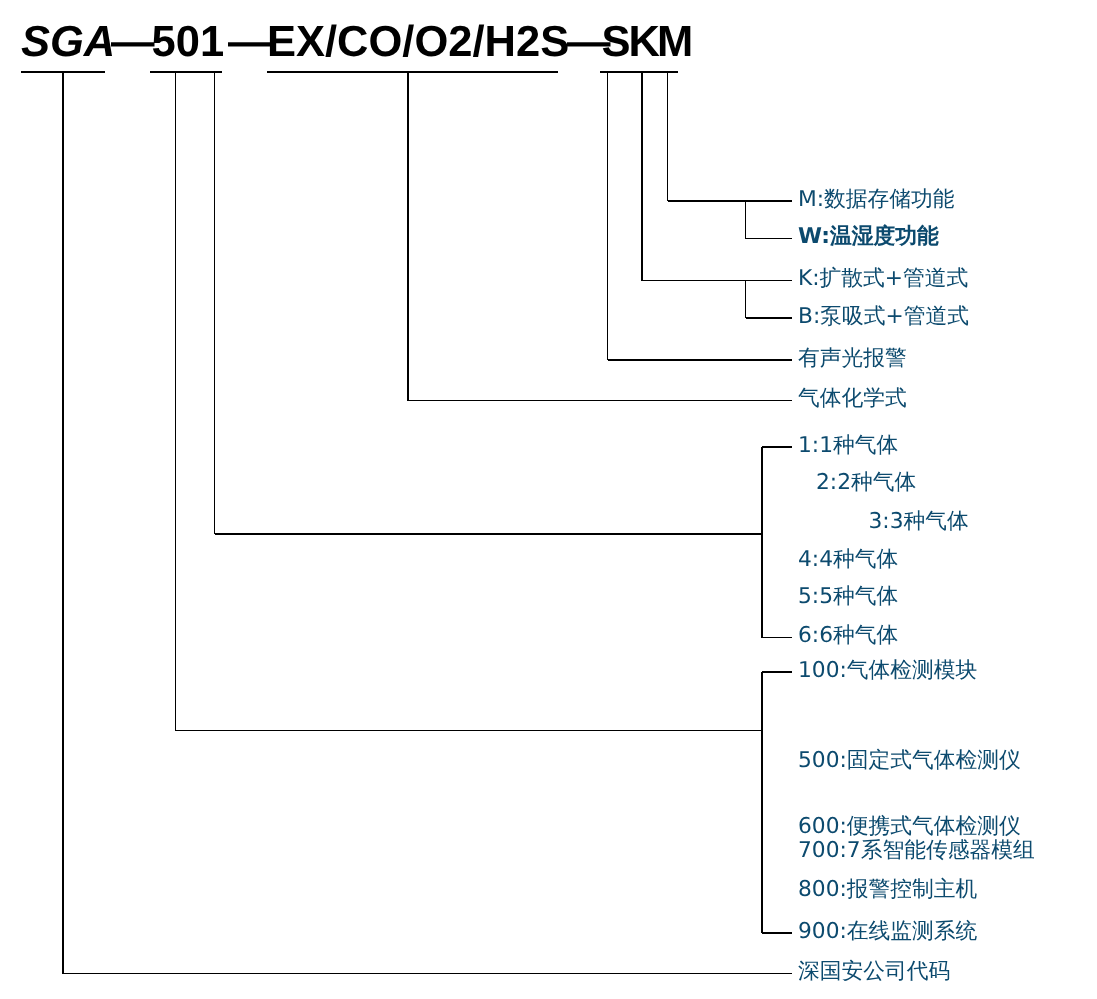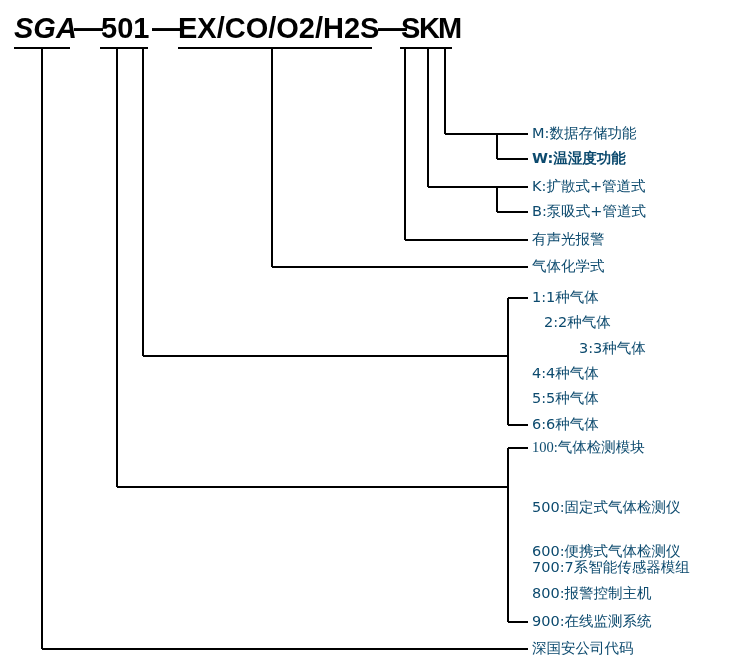--- a/index.html
+++ b/index.html
@@ -116,21 +116,21 @@
 
   <div class="leaf-label" style="left:532px; top:259px;">气体化学式</div>
 
   <div class="leaf-label" style="left:532px; top:290px;">1:1种气体</div>
   <div class="leaf-label" style="left:544px; top:315px;text-align:right;">2:2种气体</div>
   <div class="leaf-label" style="left:532px; top:341px;margin-left:47px;">3:3种气体</div>
   <div class="leaf-label" style="left:532px; top:366px;">4:4种气体</div>
   <div class="leaf-label" style="left:532px; top:391px;">5:5种气体</div>
   <div class="leaf-label" style="left:532px; top:417px;text-align:center;">6:6种气体</div>
 
-  <div class="leaf-label" style="left:532px; top:440px;font-family:Liberation Serif, serif;">100:气体检测模块</div>
+  <div class="leaf-label" style="left:532px; top:440px;">100:气体检测模块</div>
   <div class="leaf-label" style="left:532px; top:500px;">500:固定式气体检测仪</div>
   <div class="leaf-label" style="left:532px; top:544px;">600:便携式气体检测仪</div>
   <div class="leaf-label" style="left:532px; top:560px;">700:7系智能传感器模组</div>
   <div class="leaf-label" style="left:532px; top:586px;">800:报警控制主机</div>
   <div class="leaf-label" style="left:532px; top:614px;">900:在线监测系统</div>
 
   <div class="leaf-label" style="left:532px; top:641px;">深国安公司代码</div>
 
 </div>
 

